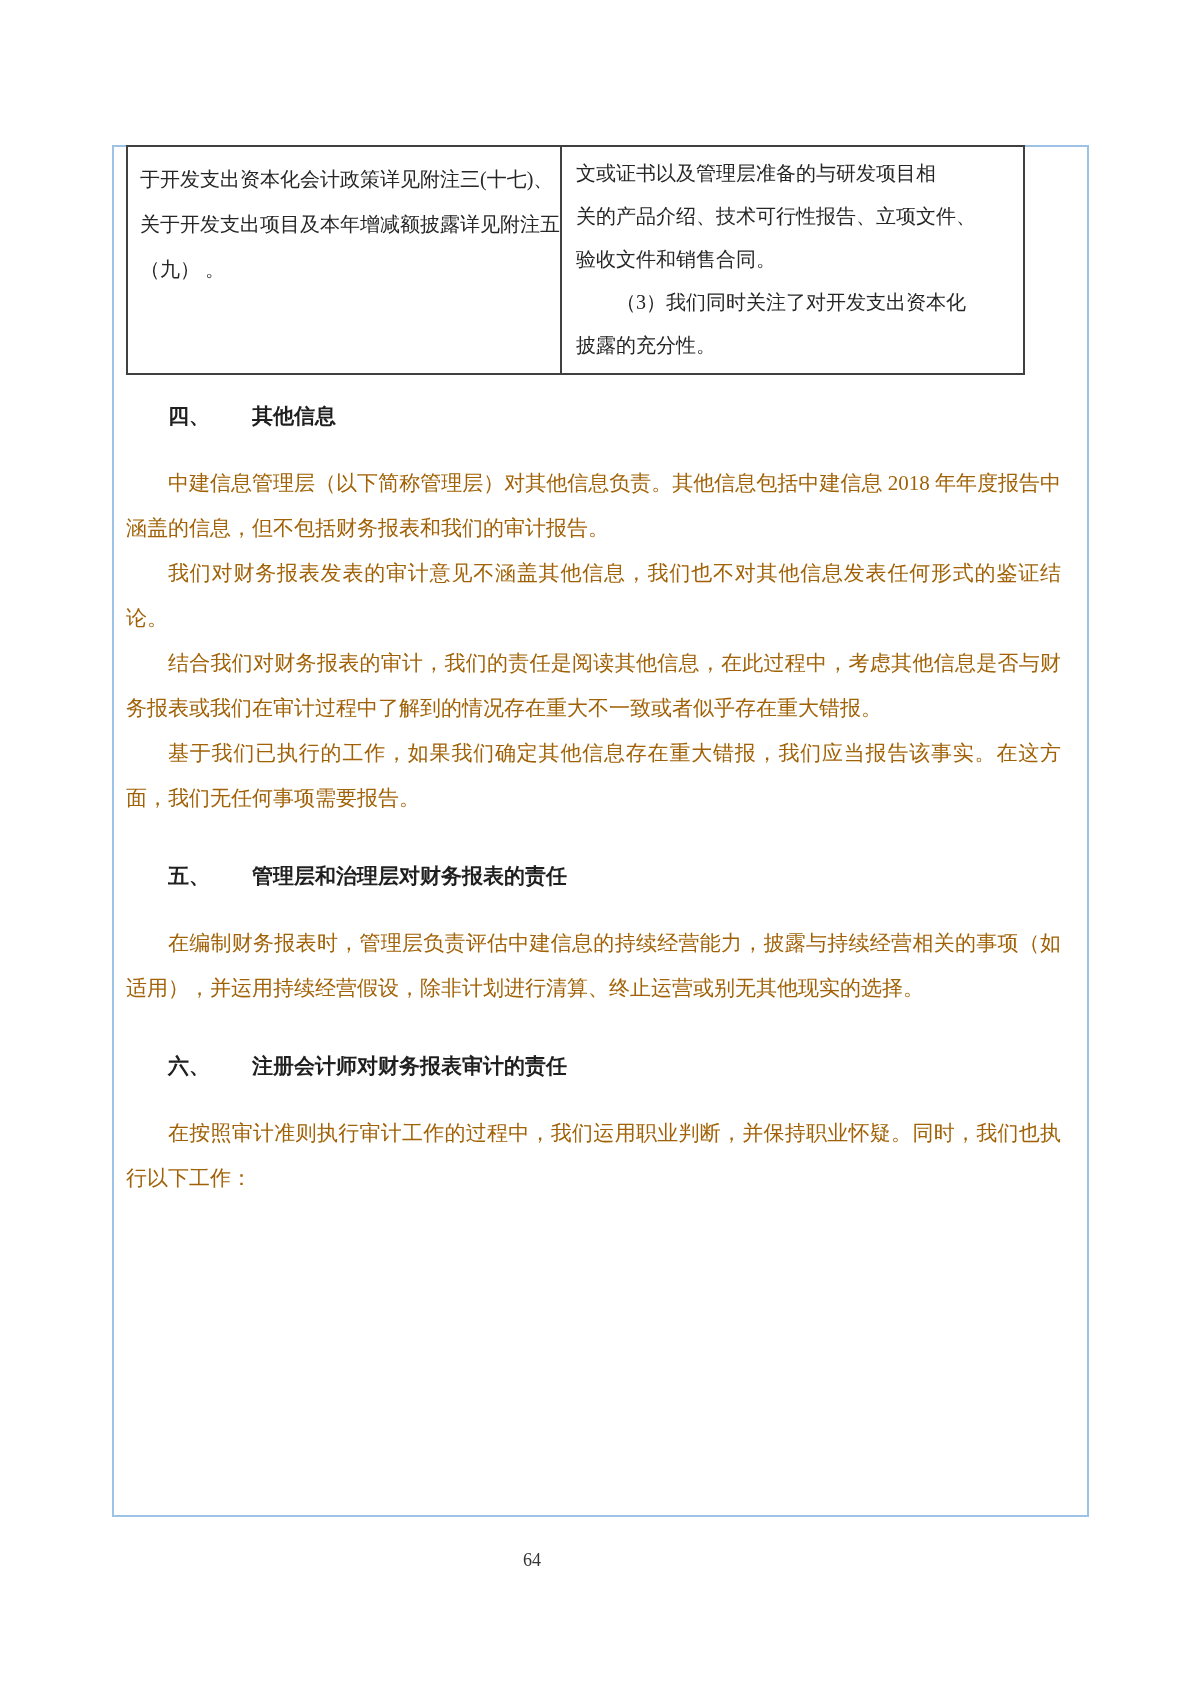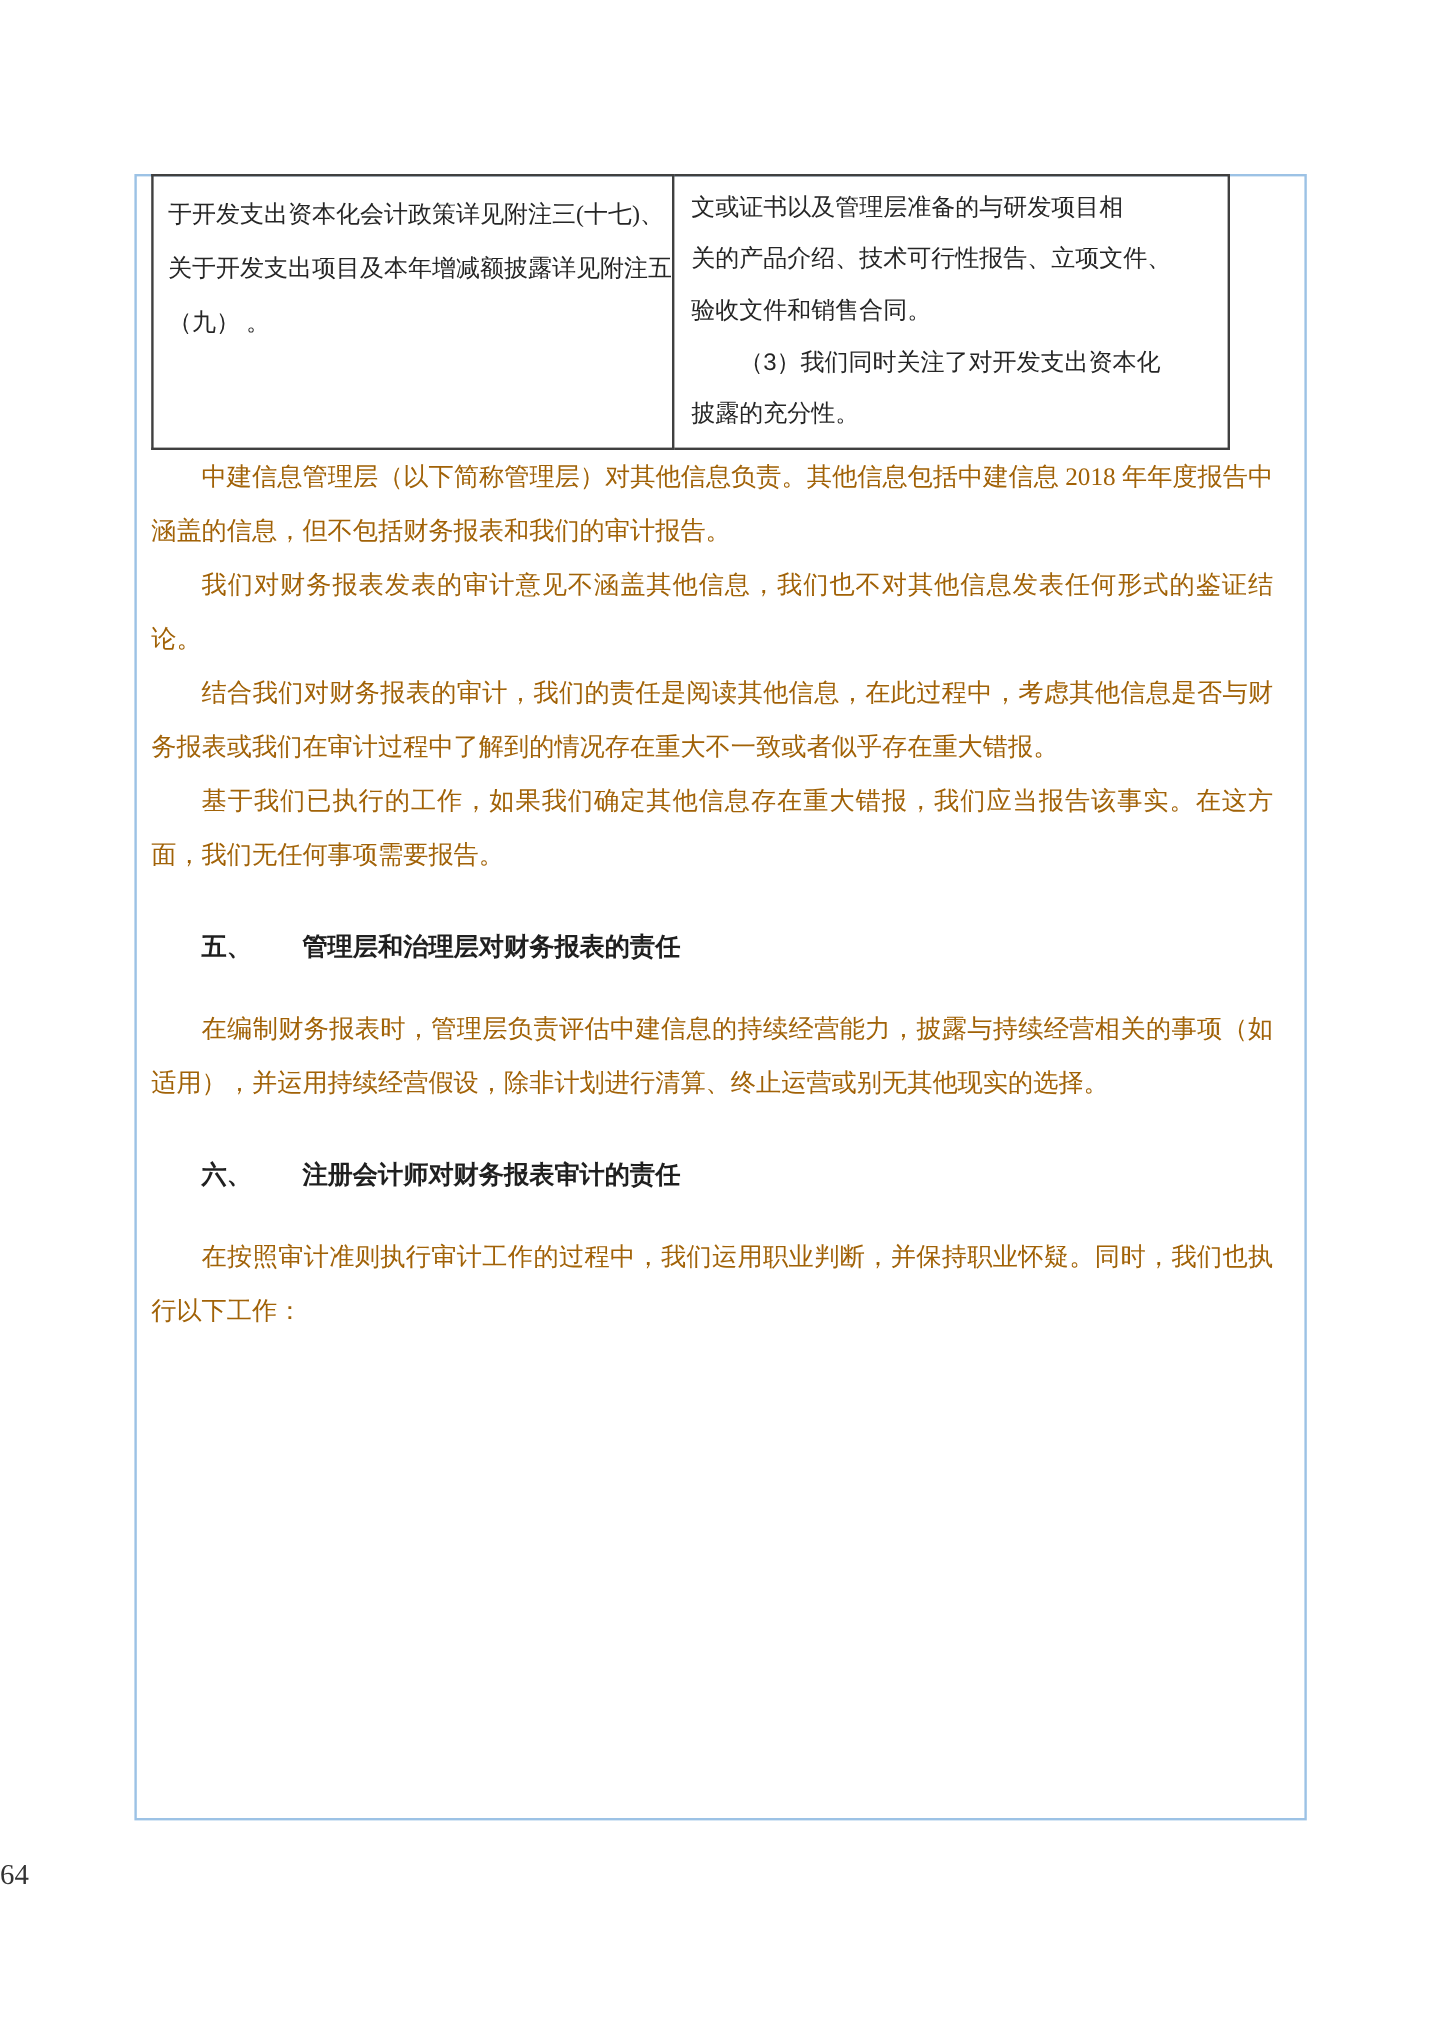--- a/index.html
+++ b/index.html
@@ -29,20 +29,21 @@
   .note-table {
     border-collapse: collapse;
     table-layout: fixed;
     width: 897px;
     margin-top: -2px;
   }
   .note-table td {
     border: 2px solid #404040;
     vertical-align: top;
     box-sizing: border-box;
+    font-family: Liberation Serif, serif;
   }
   .cell-left {
     width: 434px;
     padding: 10px 10px 8px 12px;
     font-size: 20px;
     line-height: 45px;
     font-family: "Liberation Serif", "DejaVu Serif", serif;
   }
   .cell-right {
     width: 463px;
@@ -75,21 +76,22 @@
     text-indent: 2em;
     color: #a16207;
   }
   .sec-gap { height: 14px; }
   
   .page-number {
     position: absolute;
     left: 0;
     top: 1550px;
     width: 1064px;
-    font-size: 24px;
+    text-align: center;
+    font-size: 18px;
     color: #333333;
     font-family: "Liberation Serif", "DejaVu Serif", serif;
   }
 </style>
 </head>
 <body>
 
 <div class="frame">
 
   <table class="note-table">
@@ -105,20 +107,21 @@
         <div class="cell-line">关的产品介绍、技术可行性报告、立项文件、</div>
         <div class="cell-line">验收文件和销售合同。</div>
         <div class="cell-line indent">（3）我们同时关注了对开发支出资本化</div>
         <div class="cell-line">披露的充分性。</div>
       </td>
     </tr>
   </tbody>
     </table>
 
   <div class="section">
+    <h3 class="sec-head"><span class="sec-num">四、</span><span>其他信息</span></h3>
     <p class="body-p">中建信息管理层（以下简称管理层）对其他信息负责。其他信息包括中建信息 2018 年年度报告中涵盖的信息，但不包括财务报表和我们的审计报告。</p>
     <p class="body-p">我们对财务报表发表的审计意见不涵盖其他信息，我们也不对其他信息发表任何形式的鉴证结论。</p>
     <p class="body-p">结合我们对财务报表的审计，我们的责任是阅读其他信息，在此过程中，考虑其他信息是否与财务报表或我们在审计过程中了解到的情况存在重大不一致或者似乎存在重大错报。</p>
     <p class="body-p">基于我们已执行的工作，如果我们确定其他信息存在重大错报，我们应当报告该事实。在这方面，我们无任何事项需要报告。</p>
   </div>
 
   <div class="sec-gap"></div>
 
   <div class="section">
     <h3 class="sec-head"><span class="sec-num">五、</span><span>管理层和治理层对财务报表的责任</span></h3>

